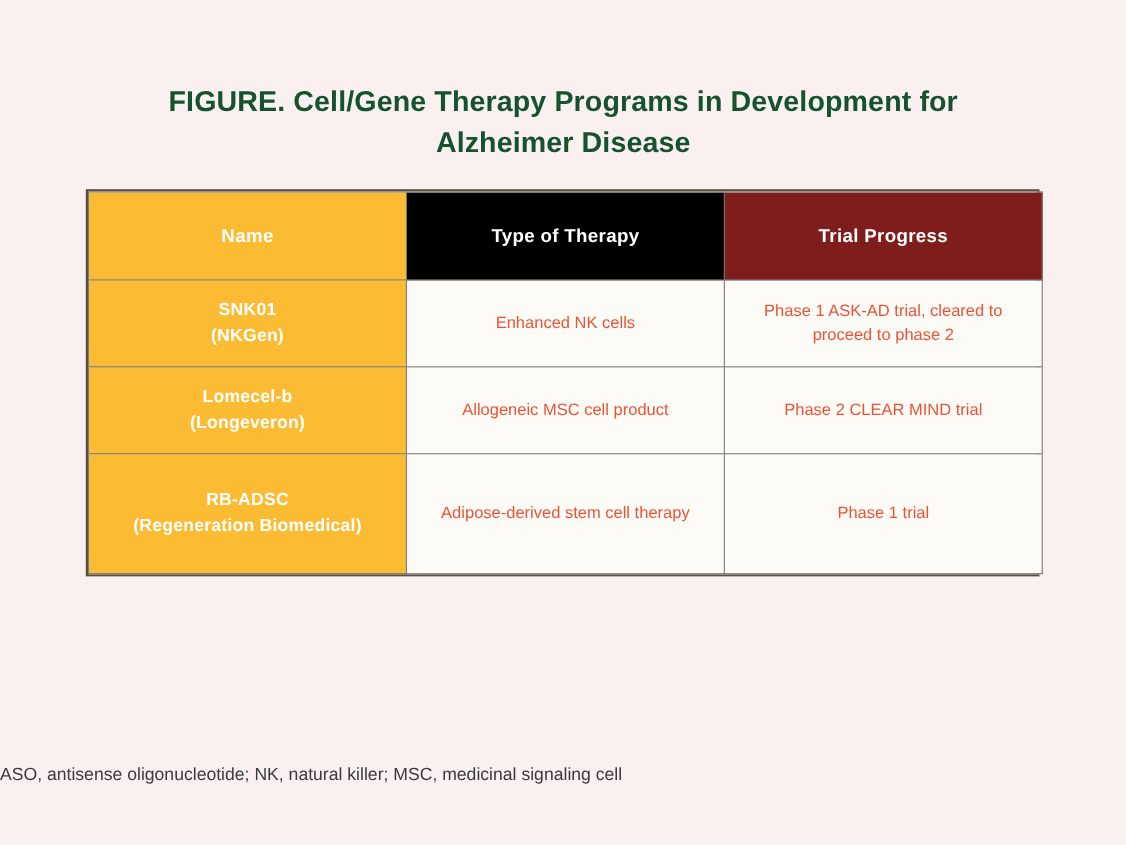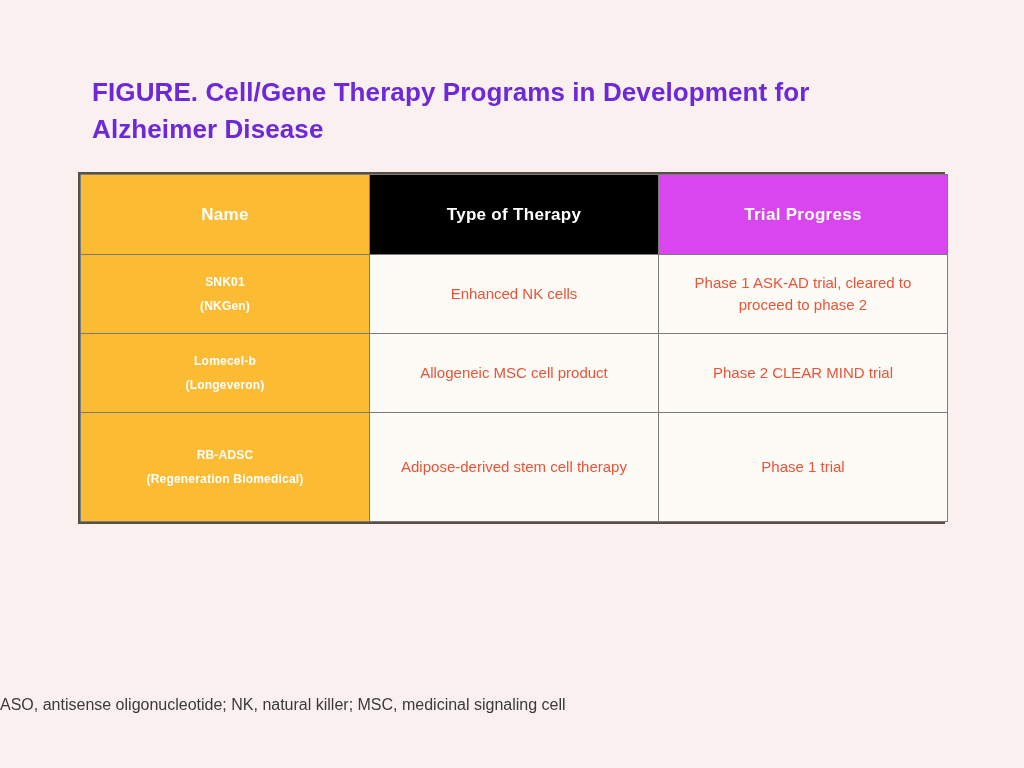--- a/index.html
+++ b/index.html
@@ -17,25 +17,25 @@
     position: relative;
     width: 1024px;
     height: 768px;
     box-sizing: border-box;
   }
   .figure-title {
     position: absolute;
     left: 92px;
     top: 74px;
     width: 840px;
-    text-align: left;
+    text-align: center;
     font-size: 26px;
     font-weight: bold;
     line-height: 37px;
-    color: #6d28d9;
+    color: #14532d;
     letter-spacing: 0.1px;
   }
   .table-wrap {
     position: absolute;
     left: 78px;
     top: 172px;
     width: 867px;
     border: 2px solid #595044;
     box-sizing: border-box;
     background: #fdfbf5;
@@ -61,34 +61,34 @@
   thead th {
     height: 80px;
     font-size: 17px;
     font-weight: bold;
     color: #ffffff;
     letter-spacing: 0.3px;
     border-color: #6f6f6f;
   }
   th.h-name  { background: #fbbc34; }
   th.h-type  { background: #000000; }
-  th.h-trial { background: #d946ef; }
+  th.h-trial { background: #7f1d1d; }
 
   
   tbody td {
     font-size: 15px;
     color: #e8543a;
     line-height: 22px;
     background: #fdfbf5;
   }
   tbody td.name-cell {
     background: #fbbc34;
     color: #ffffff;
     font-weight: bold;
-    font-size: 12px;
+    font-size: 16px;
     line-height: 24px;
     letter-spacing: 0.2px;
   }
   tbody tr { height: 79px; }
   tbody tr.tall { height: 109px; }
 
   .cell-line { display: block; }
 
   .footnote {
     position: absolute;

